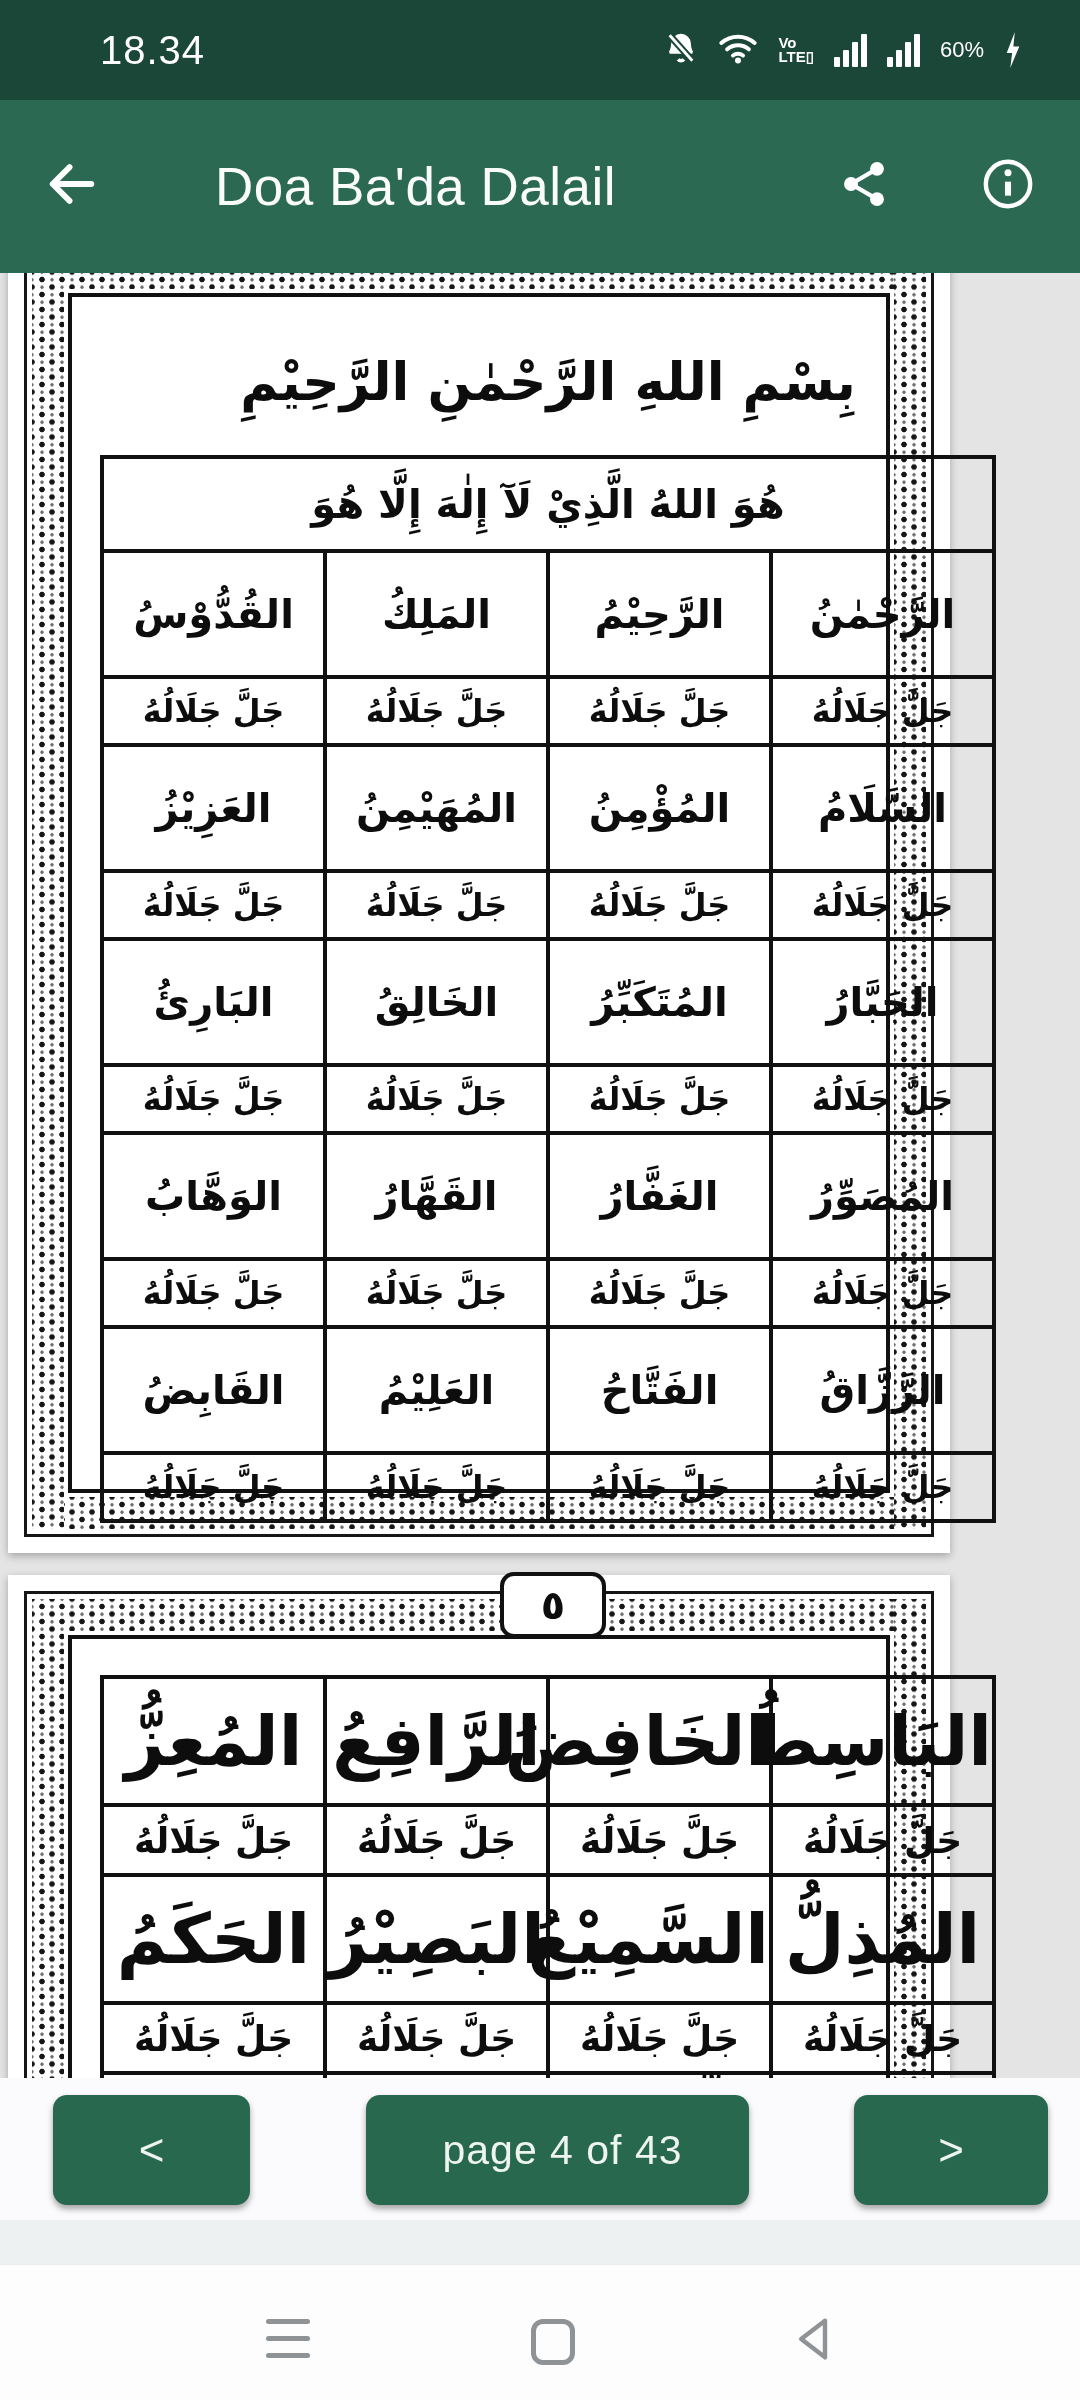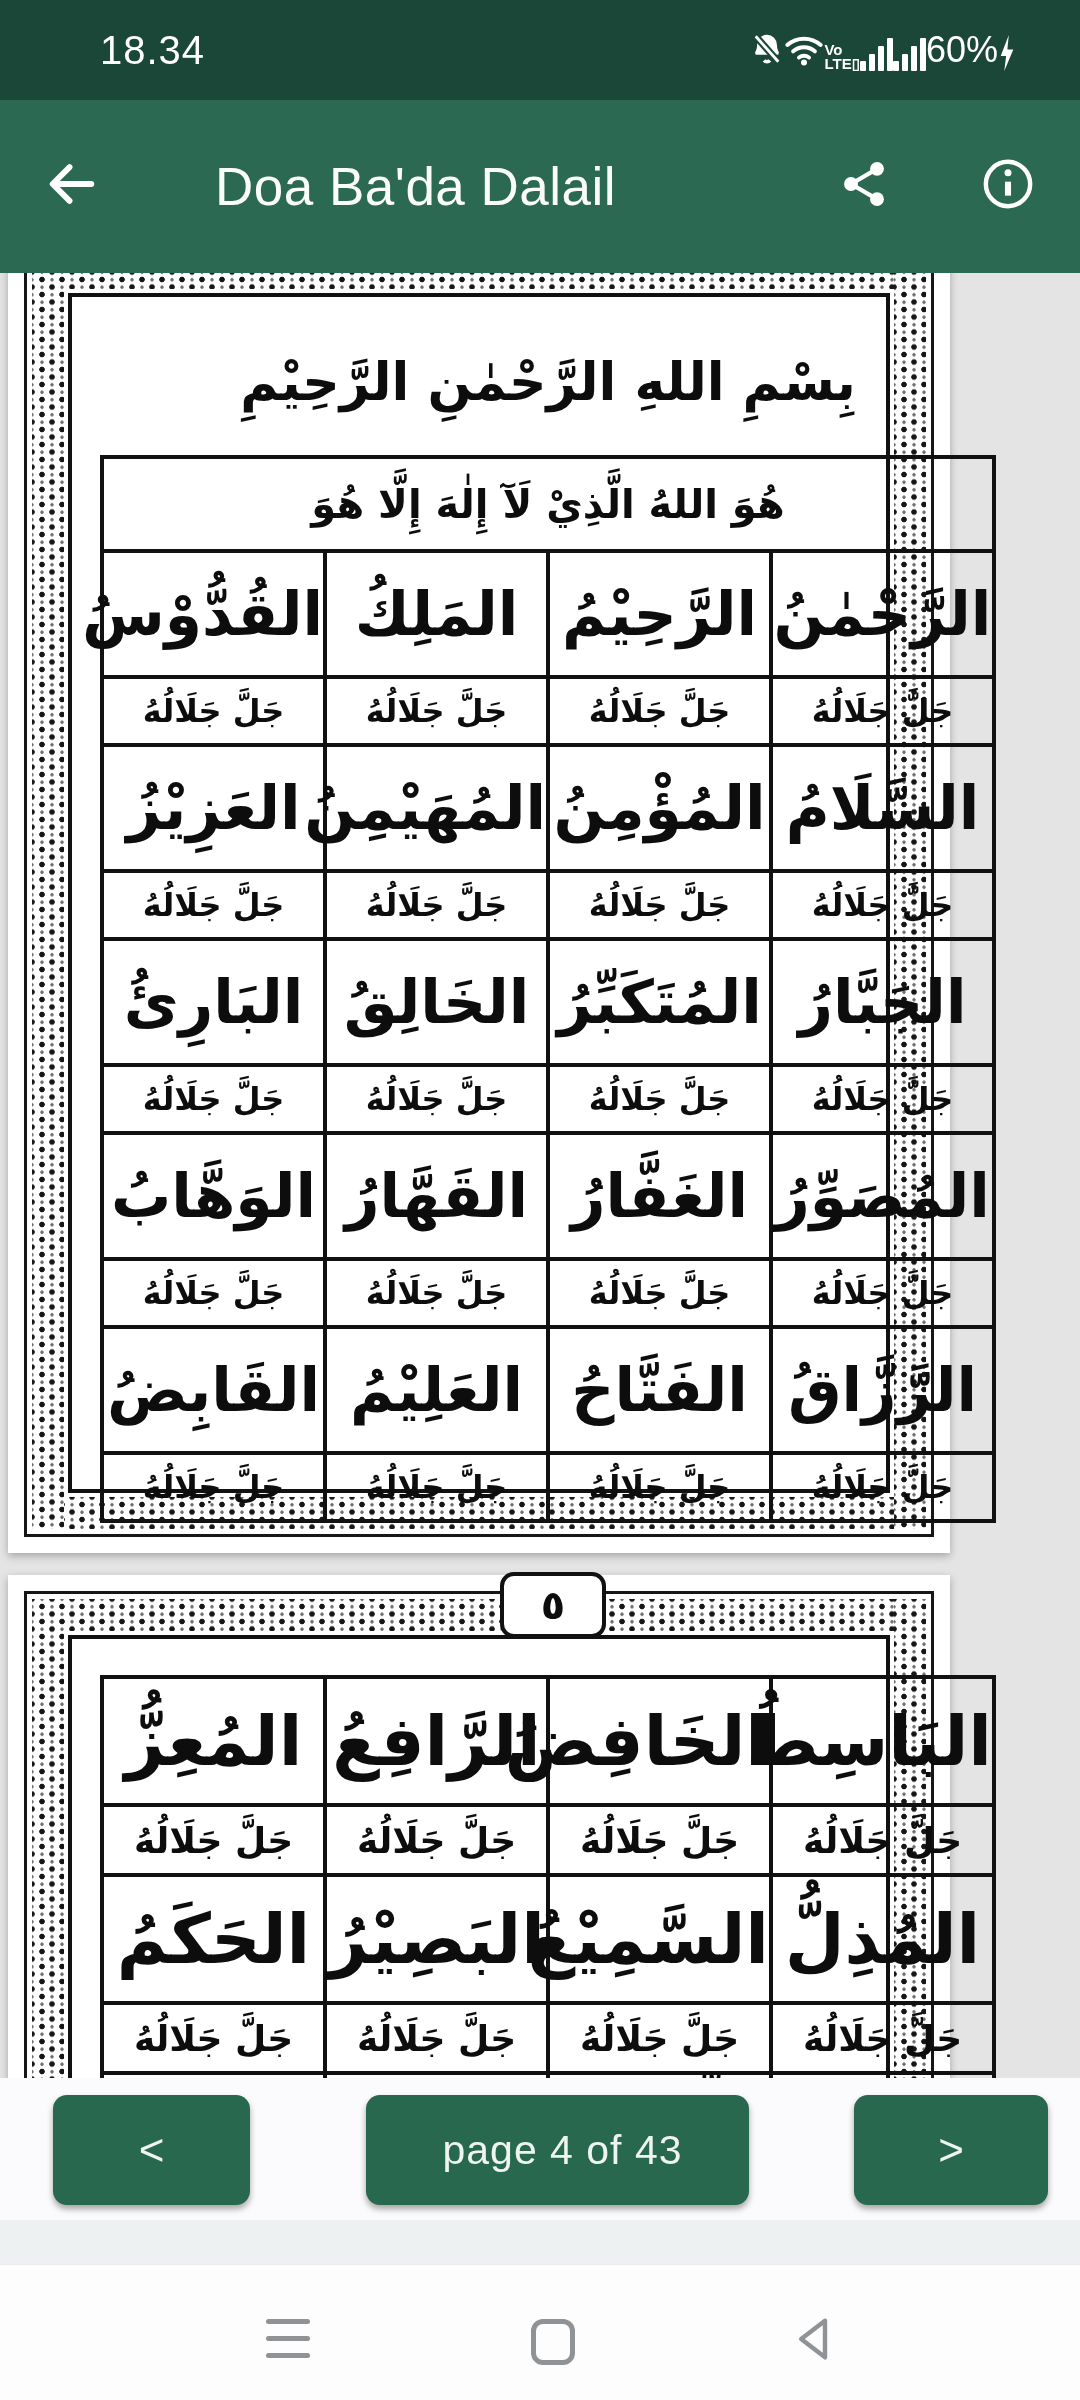--- a/index.html
+++ b/index.html
@@ -3,26 +3,26 @@
 <meta charset="utf-8">
 <style>
   html,body{margin:0;padding:0;}
   body{width:1080px;height:2400px;position:relative;overflow:hidden;
        font-family:"Liberation Sans",sans-serif;background:#e4e4e4;}
 
   
   .statusbar{position:absolute;left:0;top:0;width:1080px;height:100px;background:#1b4739;}
   .sb-time{position:absolute;left:100px;top:50px;transform:translateY(-50%);
            color:#fff;font-size:40px;font-weight:400;letter-spacing:1px;text-align:right;}
-  .sb-icons{position:absolute;right:64px;top:50px;transform:translateY(-50%);
-            display:flex;align-items:flex-end;gap:0;color:#fff;}
+  .sb-icons{position:absolute;right:58px;top:50px;transform:translateY(-50%);
+            display:flex;align-items:center;gap:20px;color:#fff;}
   .sb-volte{font-size:15px;font-weight:700;line-height:14px;color:#fff;text-align:left;}
   .bars{display:flex;align-items:flex-end;gap:3px;height:34px;}
   .bars i{display:block;width:6px;background:#fff;border-radius:1px;}
-  .sb-batt{font-size:36px;font-weight:400;color:#fff;}
+  .sb-batt{font-size:22px;font-weight:400;color:#fff;}
   .bolt{width:18px;height:36px;background:#fff;
         clip-path:polygon(60% 0,15% 58%,45% 58%,35% 100%,85% 40%,52% 40%);}
 
   
   .appbar{position:absolute;left:0;top:100px;width:1080px;height:173px;background:#2c6952;}
   .ab-title{position:absolute;left:215px;top:86px;transform:translateY(-50%);
             color:#fafcfb;font-size:53px;font-weight:400;letter-spacing:.5px;}
   .ab-btn{position:absolute;top:86px;transform:translateY(-50%);width:72px;height:72px;
           display:flex;align-items:center;justify-content:center;}
 
@@ -50,21 +50,21 @@
   .bismillah{position:absolute;left:92px;top:84px;width:896px;height:130px;
              display:flex;align-items:center;justify-content:center;
              font-size:52px;font-weight:700;}
   table.names{position:absolute;left:92px;width:896px;border-collapse:collapse;
               table-layout:fixed;}
   table.names td{border:4px solid #111;text-align:center;vertical-align:middle;
                  padding:0;font-weight:700;}
   #table1{top:222px;}
   #table2{top:100px;}
   .hdr-row td{height:90px;font-size:40px;}
-  .name-row td{height:122px;font-size:60px;}
+  .name-row td{height:122px;font-size:40px;}
   .jalla-row td{height:64px;font-size:32px;}
   #table2 .name-row td{height:124px;font-size:69px;}
   #table2 .jalla-row td{height:66px;font-size:36px;}
   .clip{height:26px;overflow:hidden;}
   .clip span{display:block;font-size:56px;font-weight:700;line-height:74px;}
 
   .pagetab{position:absolute;left:492px;top:-3px;width:98px;height:58px;background:#fff;
            border:4px solid #111;border-radius:14px;display:flex;align-items:center;
            justify-content:center;font-size:40px;font-weight:700;z-index:3;}
 

